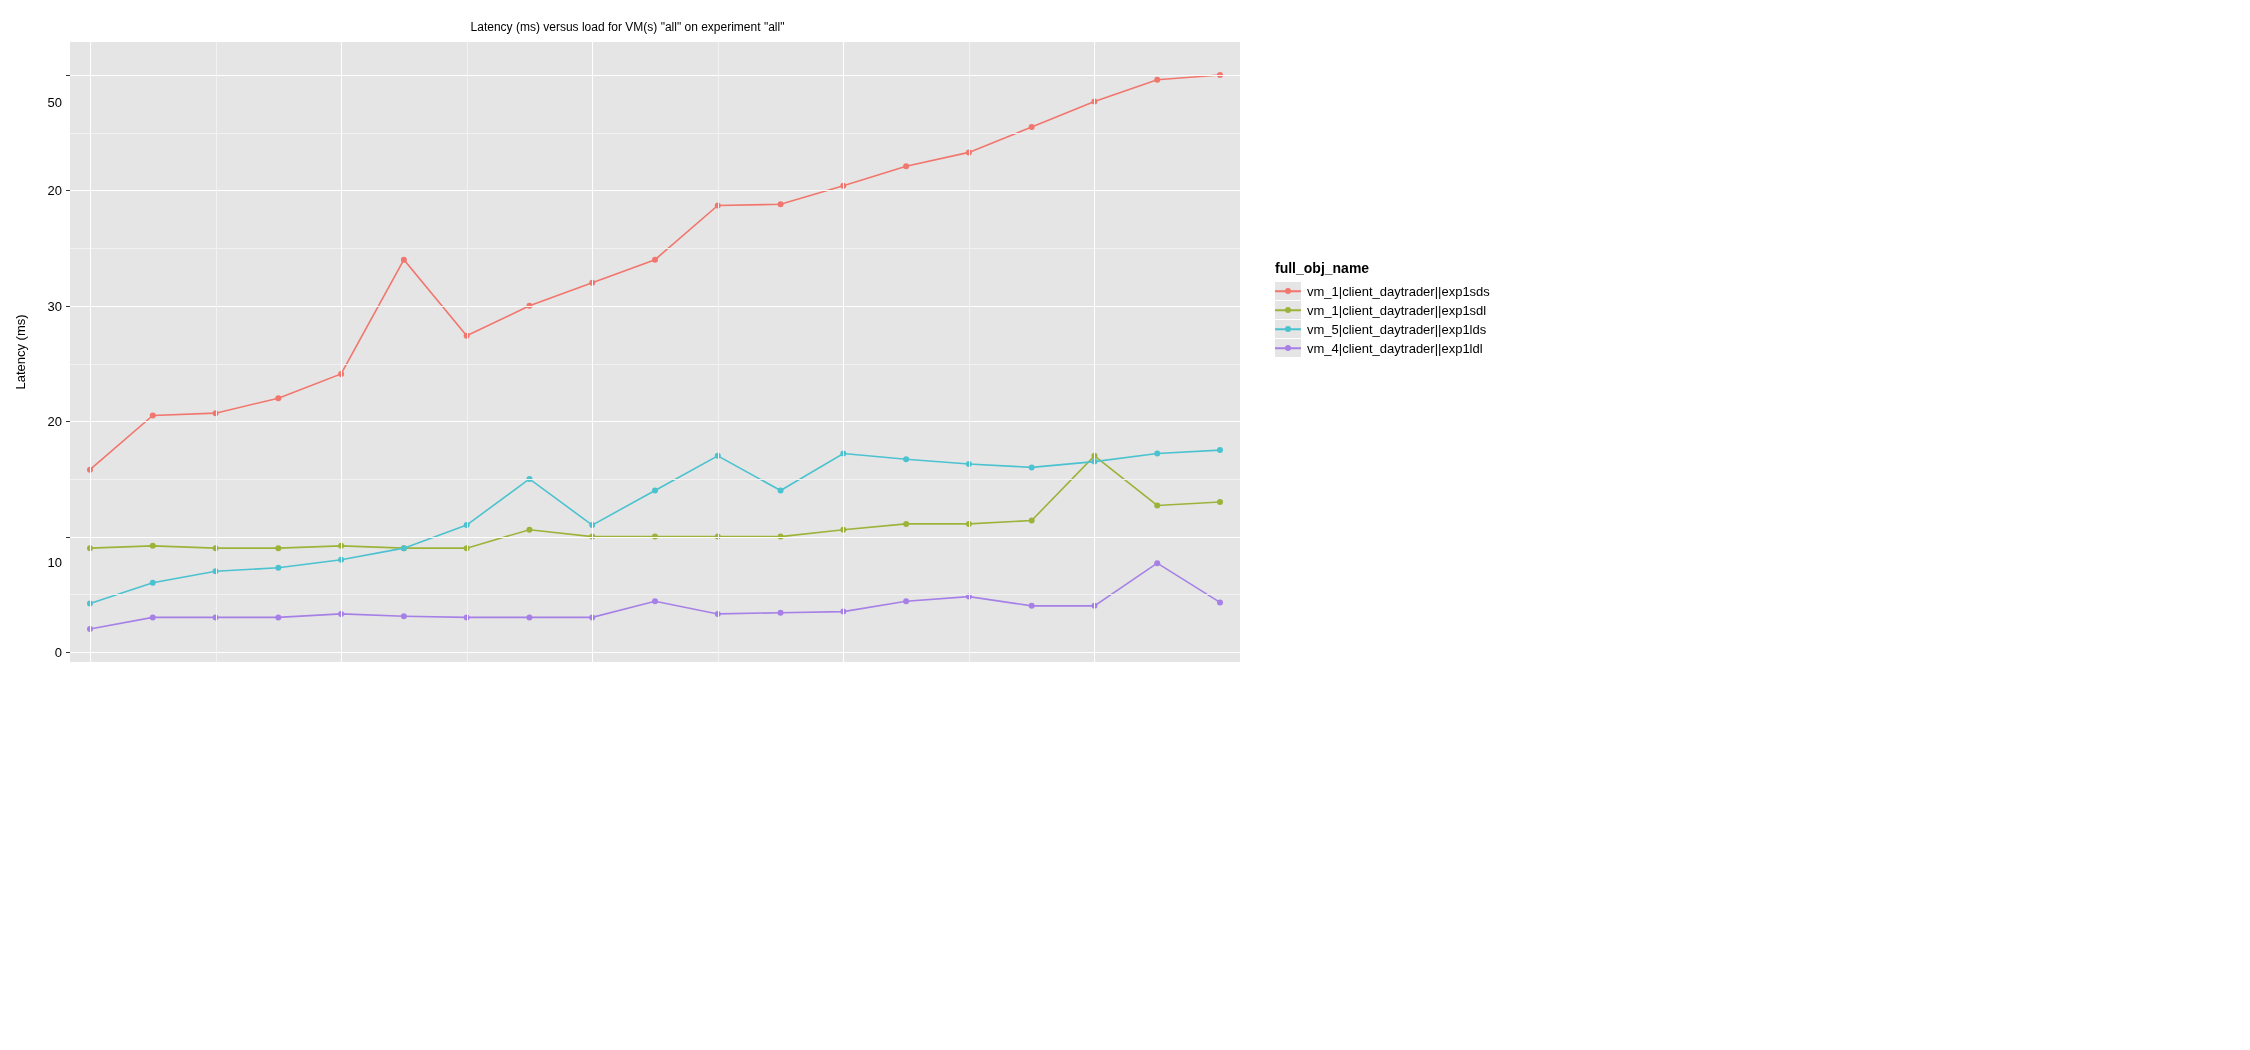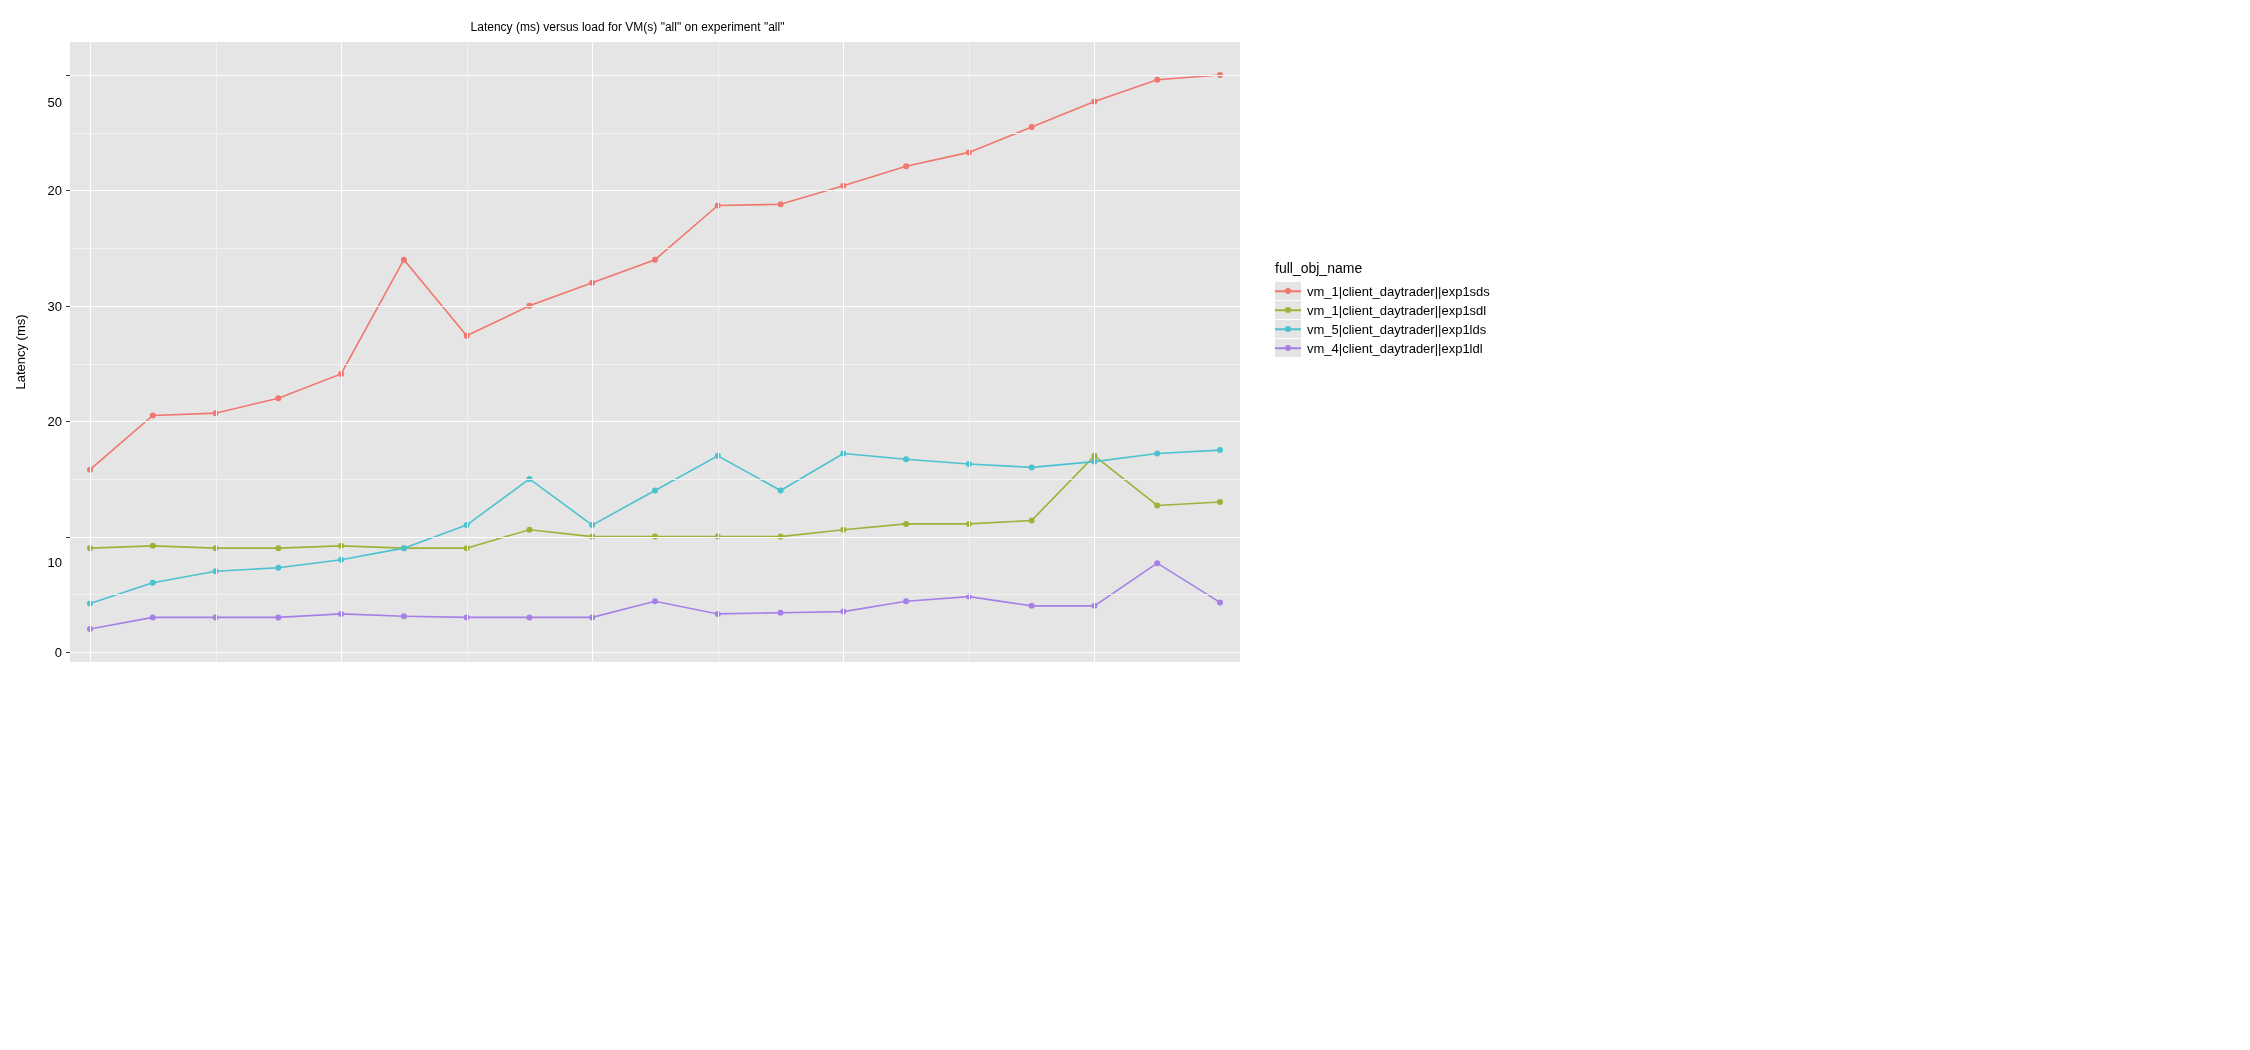--- a/index.html
+++ b/index.html
@@ -16,21 +16,21 @@
   .xtick{position:absolute;top:626px;font-size:13px;transform:translateX(-50%);}
   .ytick{position:absolute;right:1178px;font-size:13px;transform:translateY(-50%);}
   .xmark{position:absolute;top:620px;width:1px;height:4px;background:#333;}
   .ymark{position:absolute;width:4px;height:1px;background:#333;}
   .xlabel{text-align:center;font-size:13px;margin-top:30px;}
   .ylabel{position:absolute;left:-50px;top:50%;transform:translate(-50%,-50%) rotate(-90deg);font-size:13px;white-space:nowrap;}
   svg{position:absolute;inset:0;overflow:visible;}
   svg .pt{stroke:none;}
   svg .line{fill:none;stroke-width:1.6;}
   .legend{margin-top:260px;margin-left:20px;}
-  .legend-title{font-size:14px;font-weight:normal;margin-bottom:6px;}
+  .legend-title{font-size:14px;font-weight:bold;margin-bottom:6px;}
   .legend-item{display:flex;align-items:center;font-size:13px;margin:1px 0;}
   .legend-swatch{width:26px;height:18px;background:#e5e5e5;position:relative;margin-right:6px;}
   .legend-swatch::before{content:"";position:absolute;left:0;right:0;top:50%;height:1.5px;transform:translateY(-50%);}
   .legend-swatch::after{content:"";position:absolute;left:50%;top:50%;width:6px;height:6px;border-radius:50%;transform:translate(-50%,-50%);}
 </style>
 <style>#sw0::before{background:#f1766d;}#sw0::after{background:#f1766d;}</style><style>#sw1::before{background:#9cb33a;}#sw1::after{background:#9cb33a;}</style><style>#sw2::before{background:#4bc2cf;}#sw2::after{background:#4bc2cf;}</style><style>#sw3::before{background:#a680e6;}#sw3::after{background:#a680e6;}</style></head>
 <body>
 
 <div class="wrap">
   <div class="chart-block">

